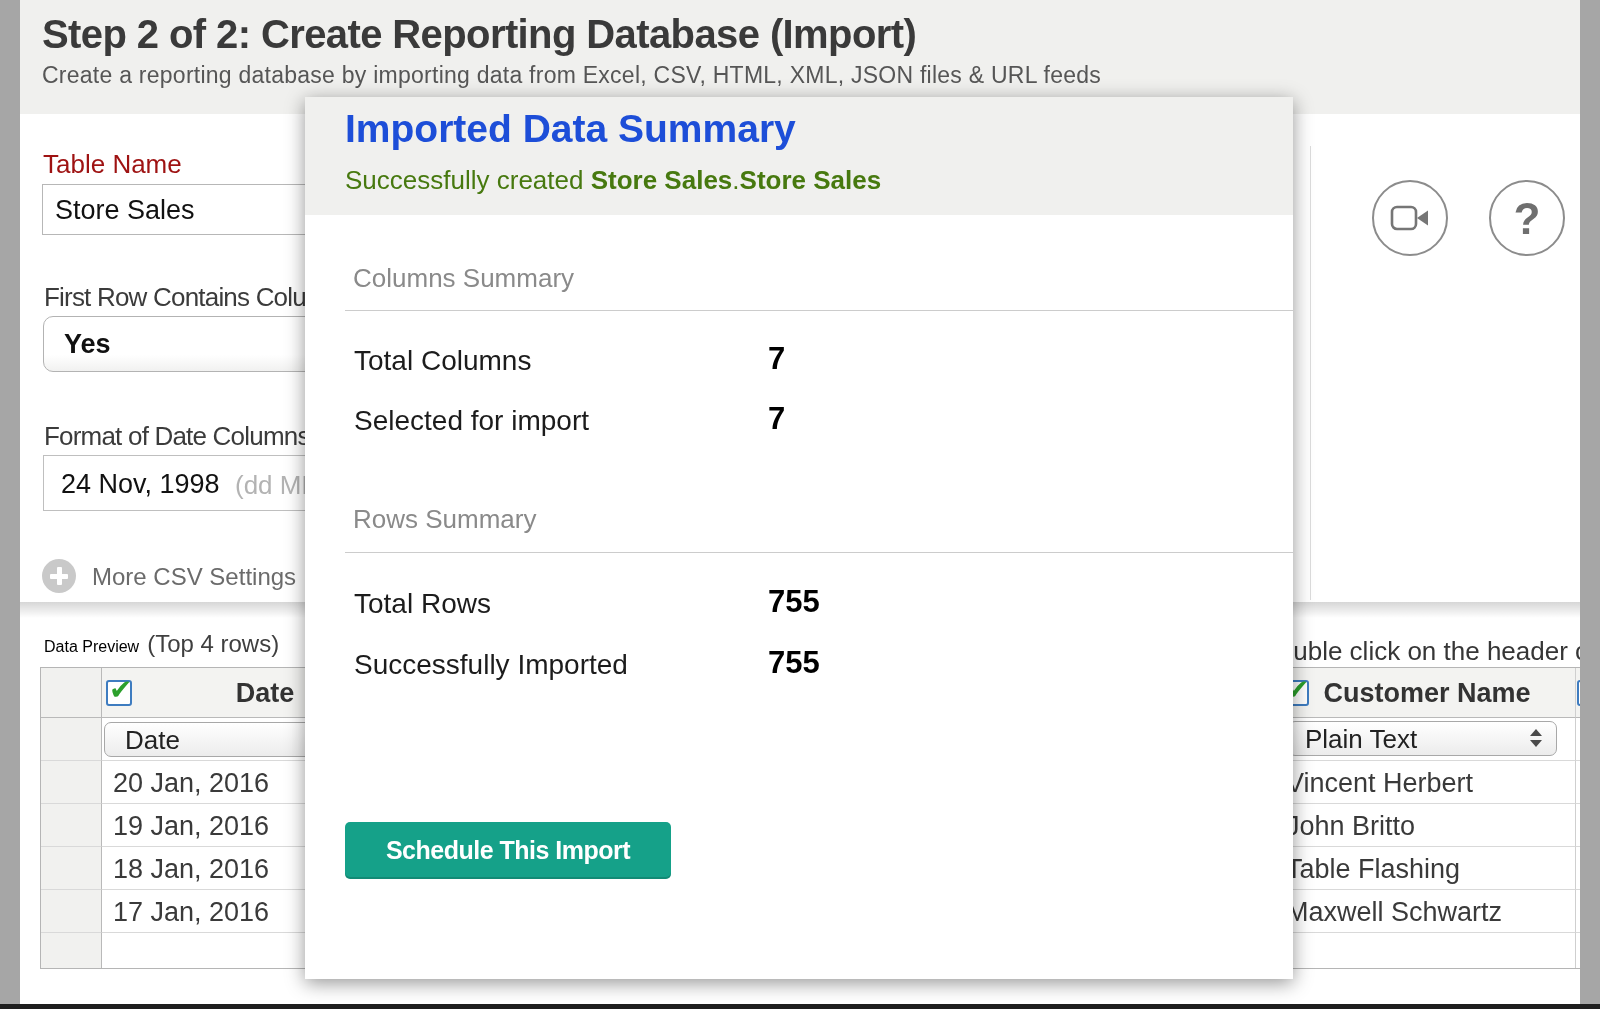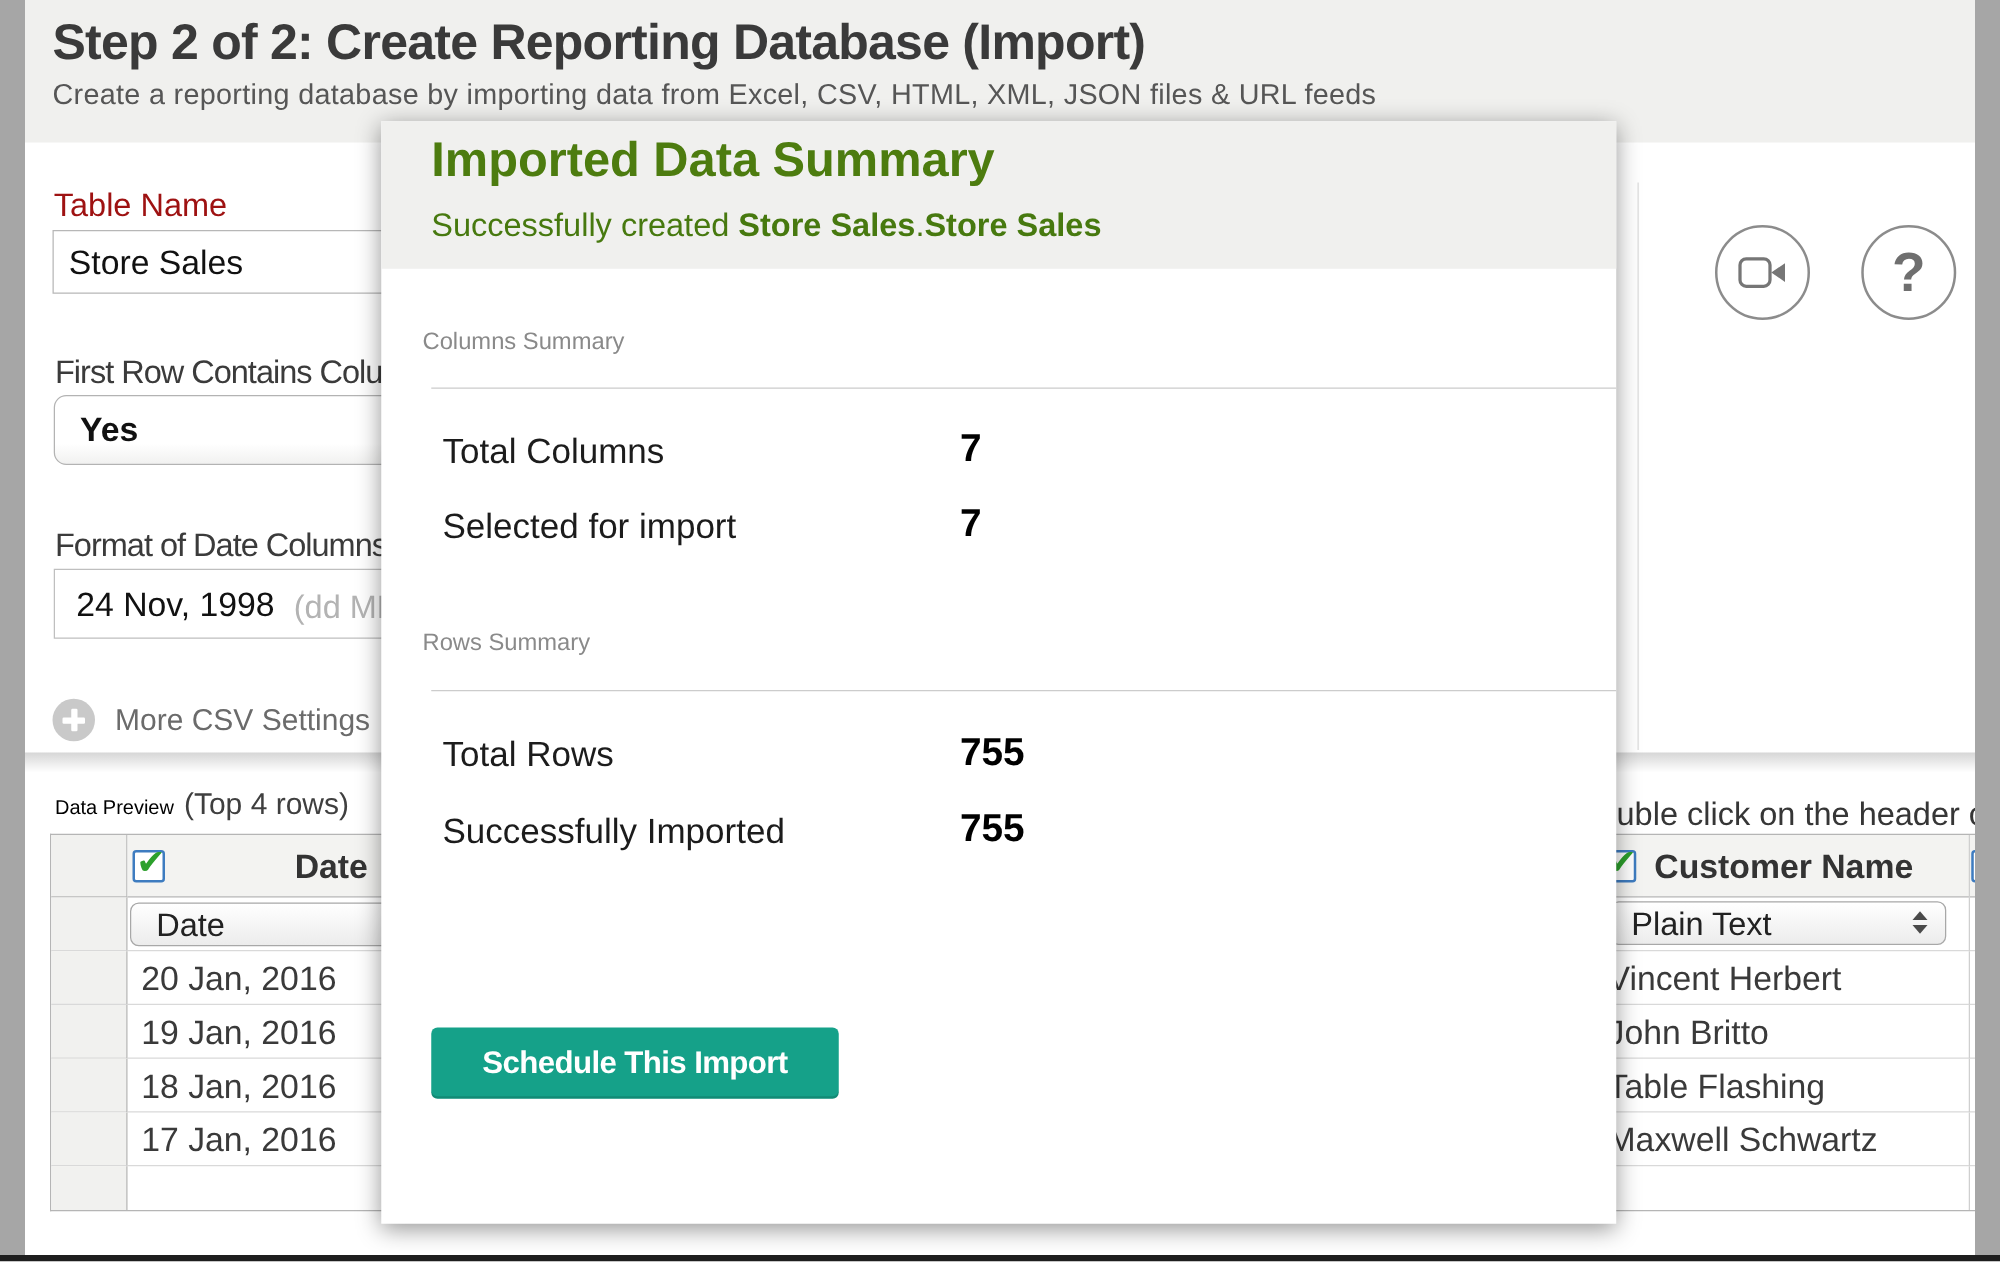--- a/index.html
+++ b/index.html
@@ -81,24 +81,24 @@
   .spin { position:absolute; right:14px; top:7px; display:flex; flex-direction:column; align-items:center; }
   .spin .up { display:block; width:0; height:0; border-left:6px solid transparent; border-right:6px solid transparent;
     border-bottom:7px solid #4a4a4a; margin-bottom:4px; }
   .spin .dn { display:block; width:0; height:0; border-left:6px solid transparent; border-right:6px solid transparent;
     border-top:7px solid #4a4a4a; }
   
   .modal { left:305px; top:97px; width:988px; height:882px; background:#fff; z-index:50;
     box-shadow:0 4px 18px rgba(0,0,0,0.42); }
   .modal-header { position:absolute; left:0; top:0; width:988px; height:118px; background:#f0f0ee; }
   .modal-title { position:absolute; left:40px; top:10px; font-size:39px; font-weight:bold;
-    color:#4d7c0f; white-space:nowrap; }
+    color:#1d4ed8; white-space:nowrap; }
   .modal-sub { position:absolute; left:40px; top:68px; font-size:26px; color:#47790f; white-space:nowrap; }
   .modal-sub b { font-weight:bold; }
-  .sec-title { position:absolute; left:33px; font-size:19px; color:#8a8a8a; white-space:nowrap; }
+  .sec-title { position:absolute; left:48px; font-size:26px; color:#8a8a8a; white-space:nowrap; }
   .sec1 { top:166px; } .sec2 { top:407px; }
   .mhr { position:absolute; left:40px; right:0; height:1px; background:#cccccc; }
   .hr1 { top:213px; } .hr2 { top:455px; }
   .mrow-label { position:absolute; left:49px; font-size:28px; color:#1c1c1c; white-space:nowrap; }
   .mrow-value { position:absolute; left:463px; font-size:31px; font-weight:bold; color:#000; }
   .rl1 { top:248px; } .rv1 { top:244px; }
   .rl2 { top:308px; } .rv2 { top:304px; }
   .rl3 { top:491px; } .rv3 { top:487px; }
   .rl4 { top:552px; } .rv4 { top:548px; }
   .btn { position:absolute; top:681px; height:57px; border-radius:5px; font-size:25px; letter-spacing:-0.5px;

